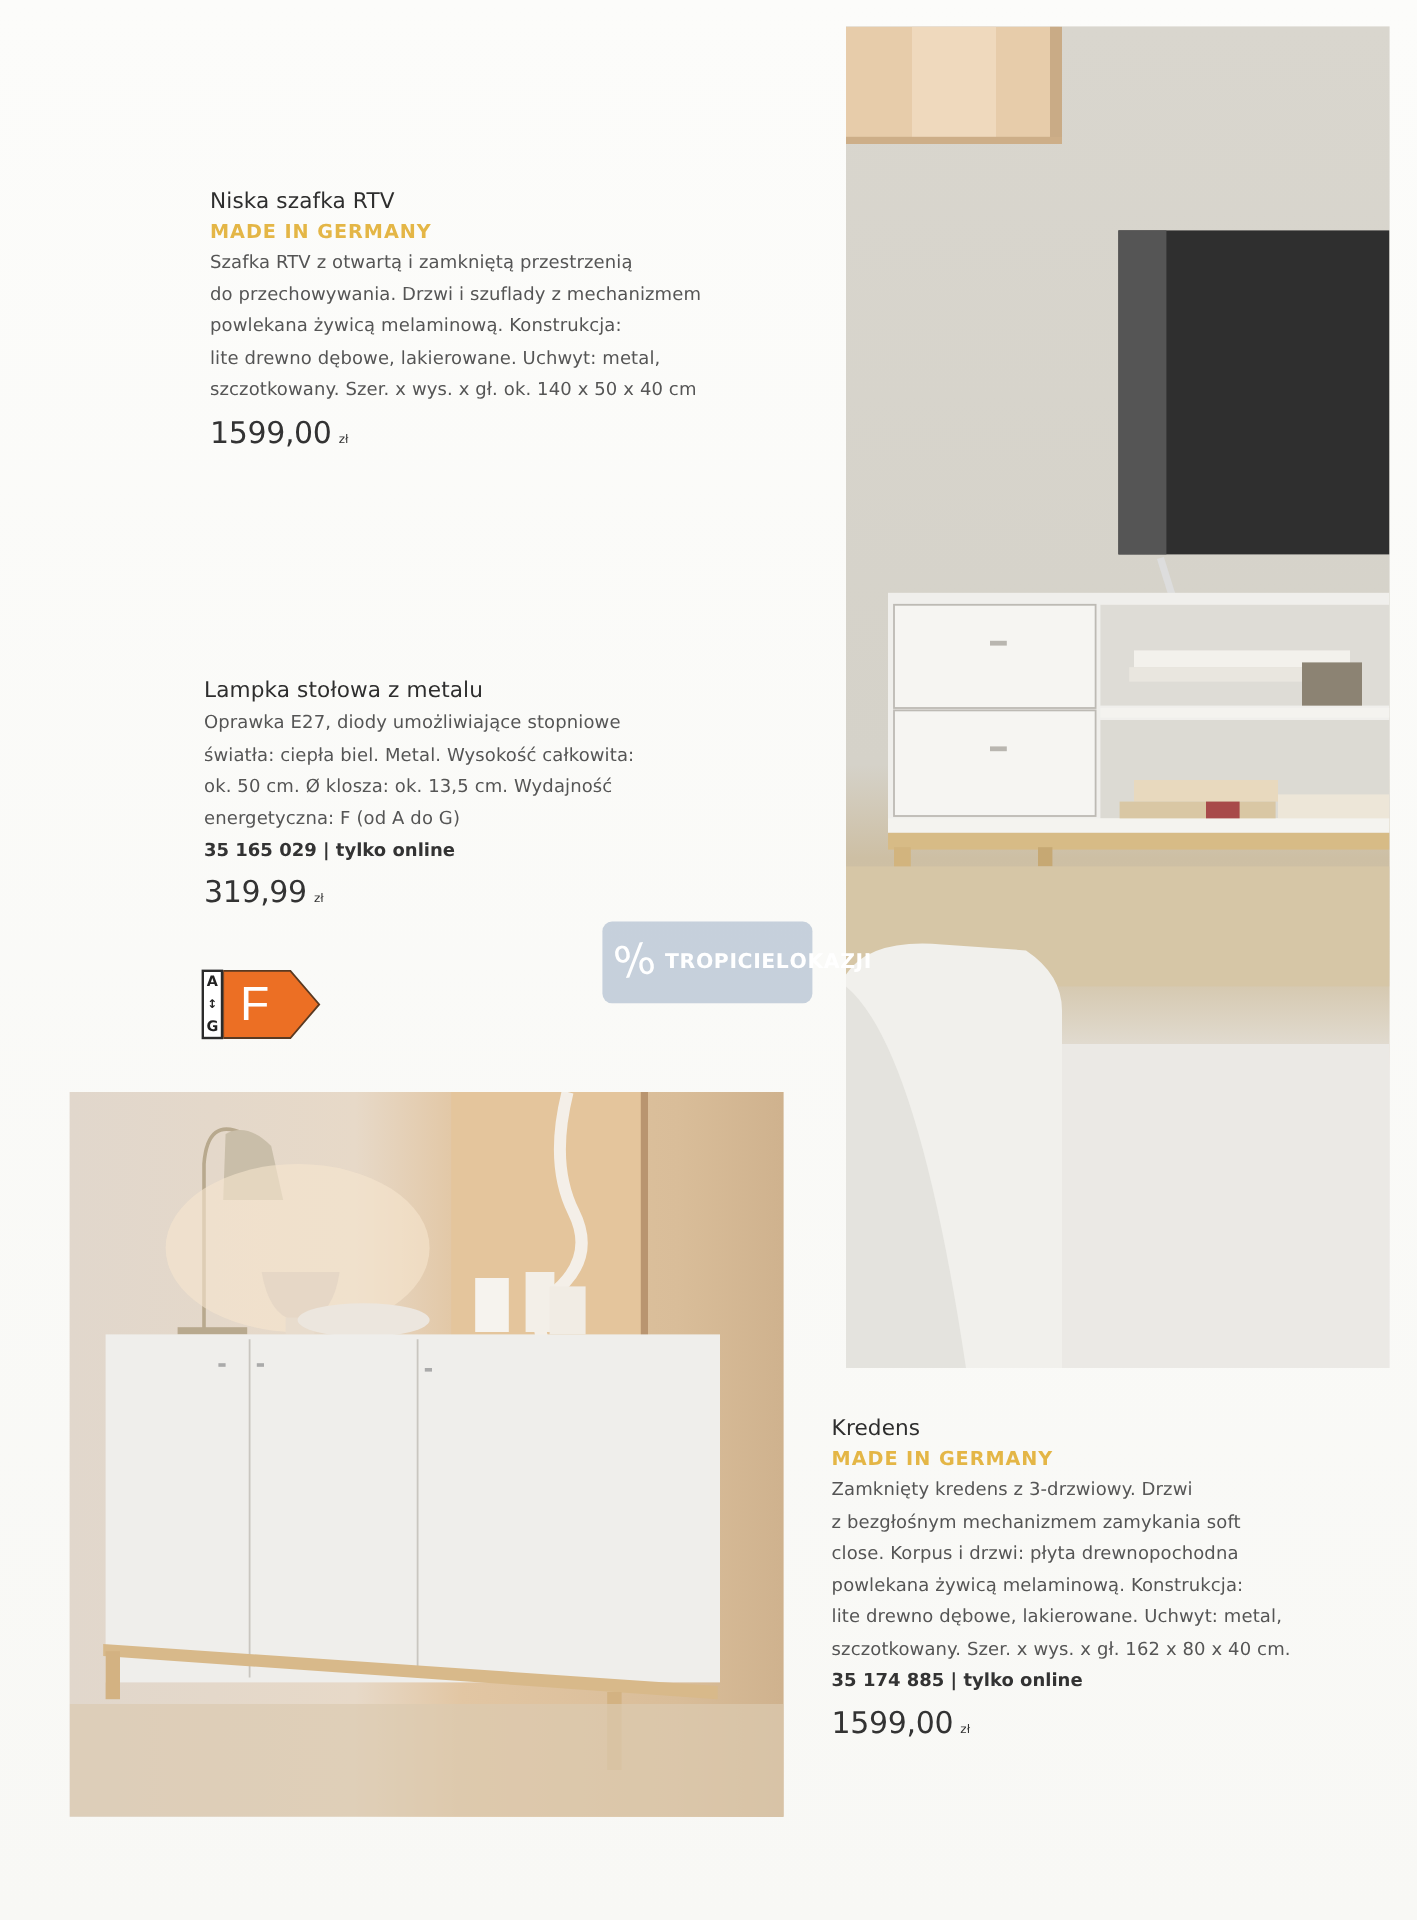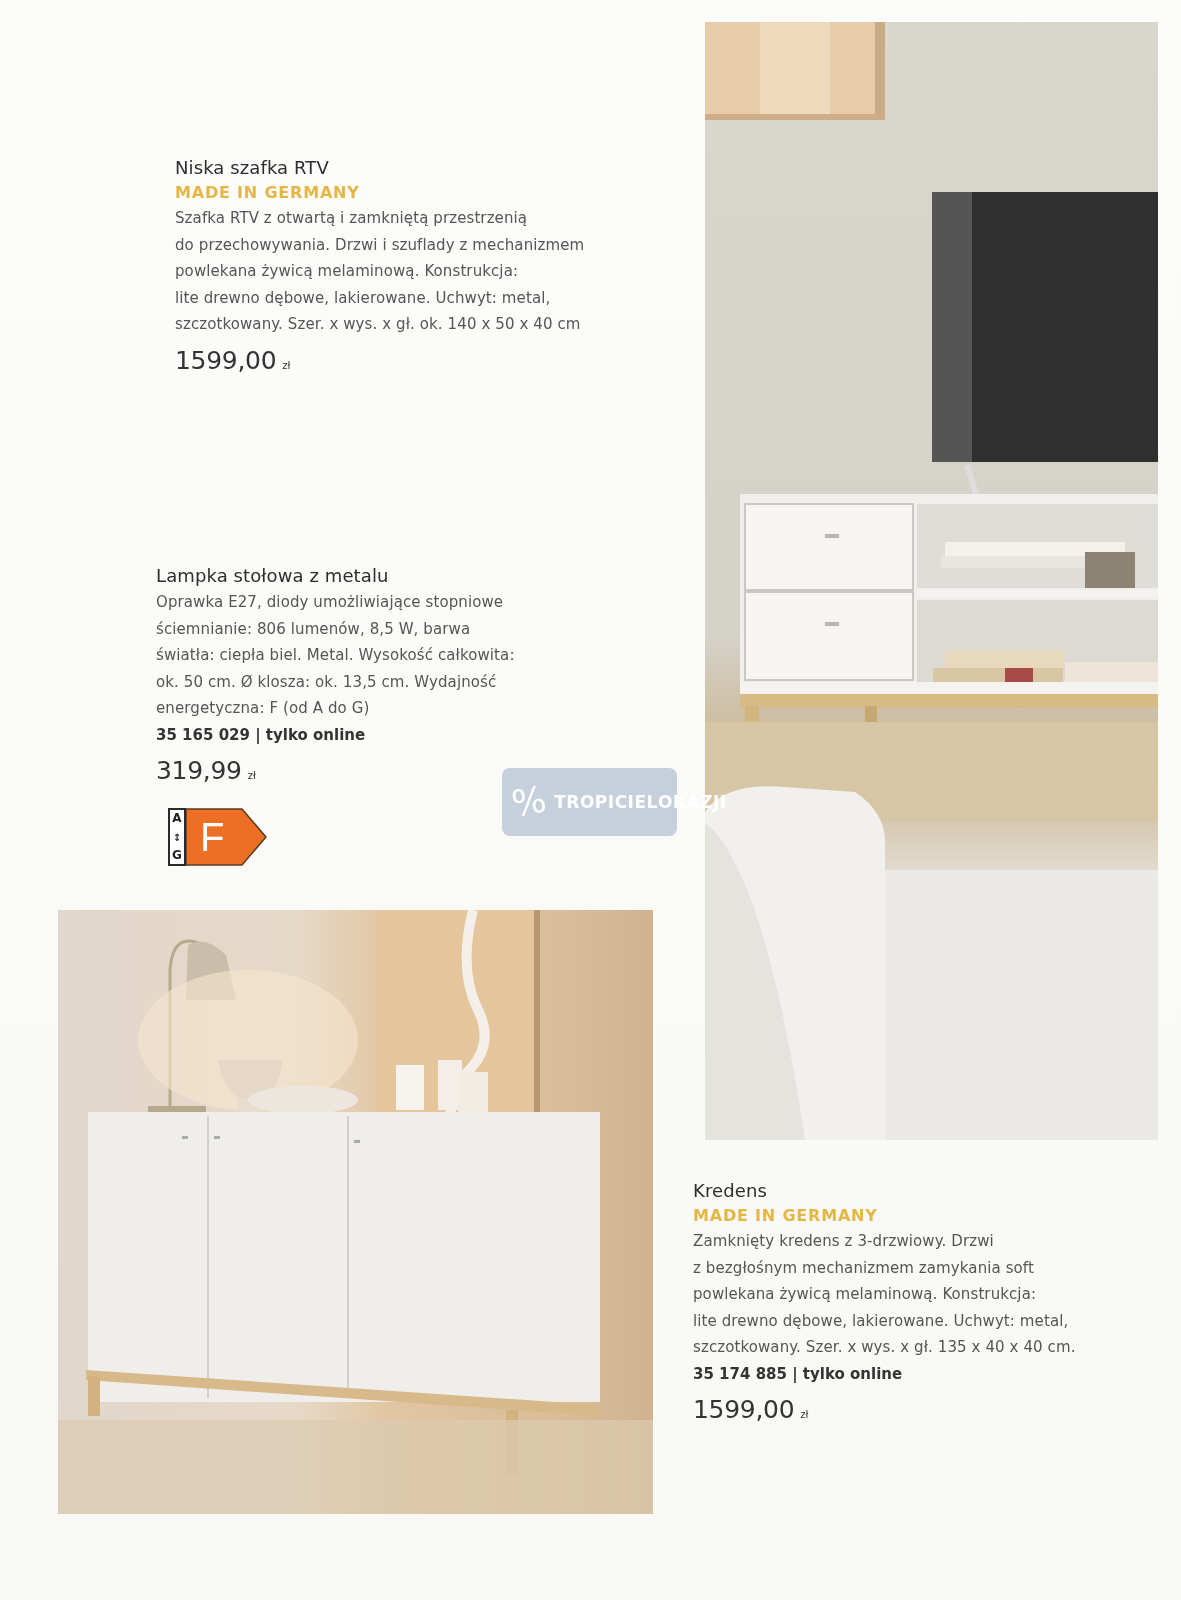--- a/index.html
+++ b/index.html
@@ -159,25 +159,24 @@
     <div>do przechowywania. Drzwi i szuflady z mechanizmem</div>
     <div>powlekana żywicą melaminową. Konstrukcja:</div>
     <div>lite drewno dębowe, lakierowane. Uchwyt: metal,</div>
     <div>szczotkowany. Szer. x wys. x gł. ok. 140 x 50 x 40 cm</div>
   </div>
   <div class="p-price">
     <span class="amount">1599,00</span><span class="currency">zł</span>
   </div>
 </div>
 
-<div class="product" style="left:156px; top:563px; width:420px;">
+<div class="product" style="left:170px; top:563px; width:420px;">
   <div class="p-title">Lampka stołowa z metalu</div>
   <div class="p-desc">
     <div>Oprawka E27, diody umożliwiające stopniowe</div>
-    <div>ściemnianie: 806 lumenów, 8,5 W, barwa</div>
     <div>światła: ciepła biel. Metal. Wysokość całkowita:</div>
     <div>ok. 50 cm. Ø klosza: ok. 13,5 cm. Wydajność</div>
     <div>energetyczna: F (od A do G)</div>
   </div>
   <div class="p-code">35 165 029 | tylko online</div>
   <div class="p-price">
     <span class="amount">319,99</span><span class="currency">zł</span>
   </div>
 </div>
 
@@ -202,21 +201,22 @@
     <span>OKAZJI</span>
   </div>
 </div>
 
 <div class="product" style="left:693px; top:1178px; width:470px;">
   <div class="p-title">Kredens</div>
   <div class="p-origin">MADE IN GERMANY</div>
   <div class="p-desc">
     <div>Zamknięty kredens z 3-drzwiowy. Drzwi</div>
     <div>z bezgłośnym mechanizmem zamykania soft</div>
+    <div>close. Korpus i drzwi: płyta drewnopochodna</div>
     <div>powlekana żywicą melaminową. Konstrukcja:</div>
     <div>lite drewno dębowe, lakierowane. Uchwyt: metal,</div>
-    <div>szczotkowany. Szer. x wys. x gł. 135 x 40 x 40 cm.</div>
+    <div>szczotkowany. Szer. x wys. x gł. 162 x 80 x 40 cm.</div>
   </div>
   <div class="p-code">35 174 885 | tylko online</div>
   <div class="p-price">
     <span class="amount">1599,00</span><span class="currency">zł</span>
   </div>
 </div>
 
 </body></html>

